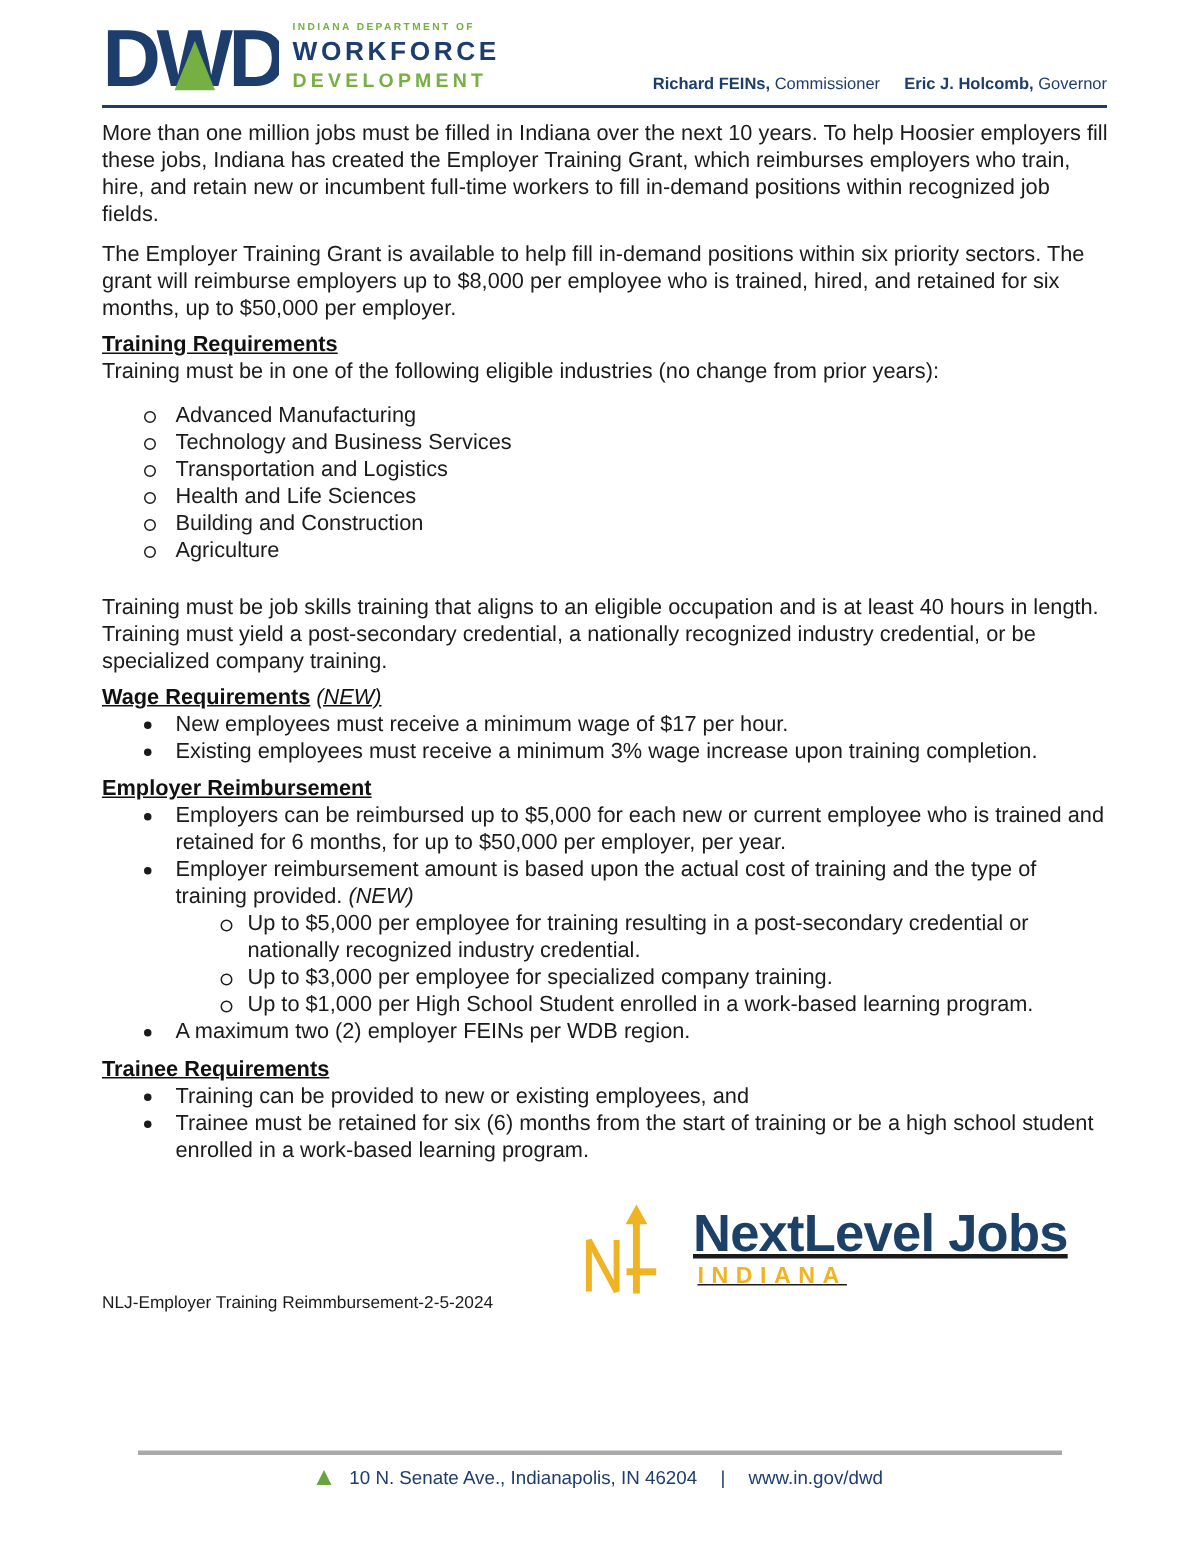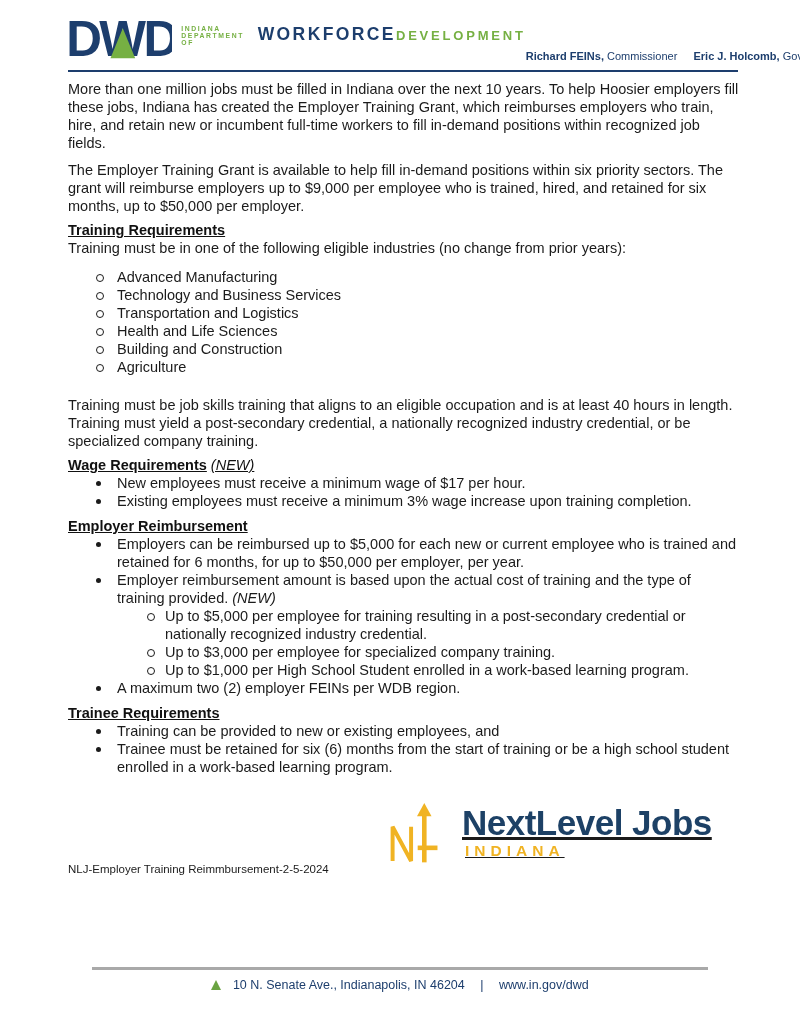--- a/index.html
+++ b/index.html
@@ -5,21 +5,21 @@
   * { margin:0; padding:0; box-sizing:border-box; }
   html,body { background:#ffffff; }
   body { font-family:"Liberation Sans", sans-serif; color:#1b1b1b; }
   .page { position:relative; width:800px; height:1035px; background:#fff; overflow:hidden; }
 
   
   .header { position:absolute; left:68px; right:62px; top:12px; height:60px;
             border-bottom:2px solid #1d3e6d; display:flex; justify-content:space-between; align-items:flex-end; padding-bottom:6px; }
   .brand { display:flex; align-items:center; gap:9px; }
   .dwd-mark { width:118px; height:52px; }
-  .brand-text { display:flex; flex-direction:row; justify-content:flex-start; line-height:1; }
+  .brand-text { display:flex; flex-direction:column; justify-content:flex-start; line-height:1; }
   .brand-line1 { color:#76b043; font-size:6.8px; font-weight:bold; letter-spacing:1.6px; margin-bottom:3px; }
   .brand-line2 { color:#1d3e6d; font-size:17.5px; font-weight:bold; letter-spacing:2.4px; }
   .brand-line3 { color:#76b043; font-size:13px; font-weight:bold; letter-spacing:2.8px; margin-top:3px; }
   .officials { font-size:11px; color:#1d3e6d; white-space:nowrap; padding-bottom:2px; }
   .officials b { font-weight:bold; }
   .off-gap { display:inline-block; width:10px; }
 
   
   .content { position:absolute; left:68px; right:60px; top:80px; font-size:14.5px; line-height:18px; }
   .para { margin:0; }
@@ -75,21 +75,21 @@
       <b>Richard FEINs,</b>
       <span>Commissioner</span>
       <span class="off-gap"></span>
       <b>Eric J. Holcomb,</b>
       <span>Governor</span>
     </div>
   </div>
 
   <div class="content">
     <p class="para">More than one million jobs must be filled in Indiana over the next 10 years. To help Hoosier employers fill these jobs, Indiana has created the Employer Training Grant, which reimburses employers who train, hire, and retain new or incumbent full-time workers to fill in-demand positions within recognized job fields.</p>
-    <p class="para">The Employer Training Grant is available to help fill in-demand positions within six priority sectors. The grant will reimburse employers up to $9,000 per employee who is trained, hired, and retained for six months, up to $50,000 per employer.</p>
+    <p class="para">The Employer Training Grant is available to help fill in-demand positions within six priority sectors. The grant will reimburse employers up to $8,000 per employee who is trained, hired, and retained for six months, up to $50,000 per employer.</p>
 
     <div class="sect-h">Training Requirements</div>
     <p class="intro">Training must be in one of the following eligible industries (no change from prior years):</p>
 
     <ul class="lvl1 hollow industries">
       <li>Advanced Manufacturing</li>
       <li>Technology and Business Services</li>
       <li>Transportation and Logistics</li>
       <li>Health and Life Sciences</li>
       <li>Building and Construction</li>

